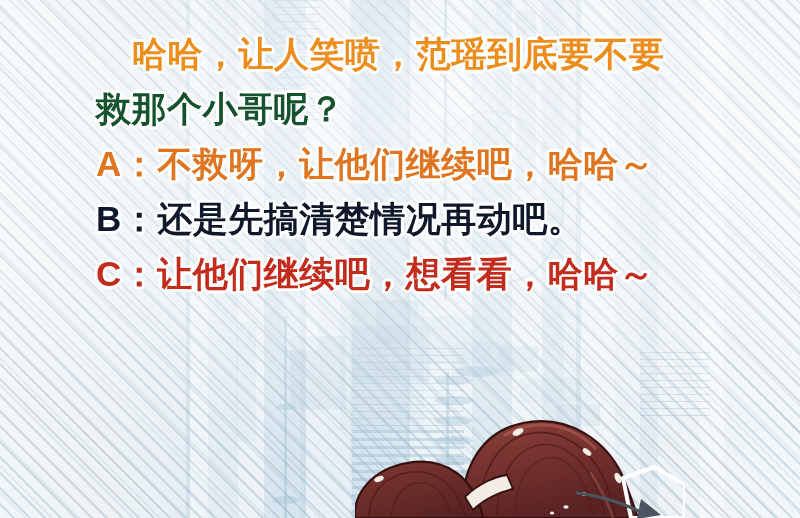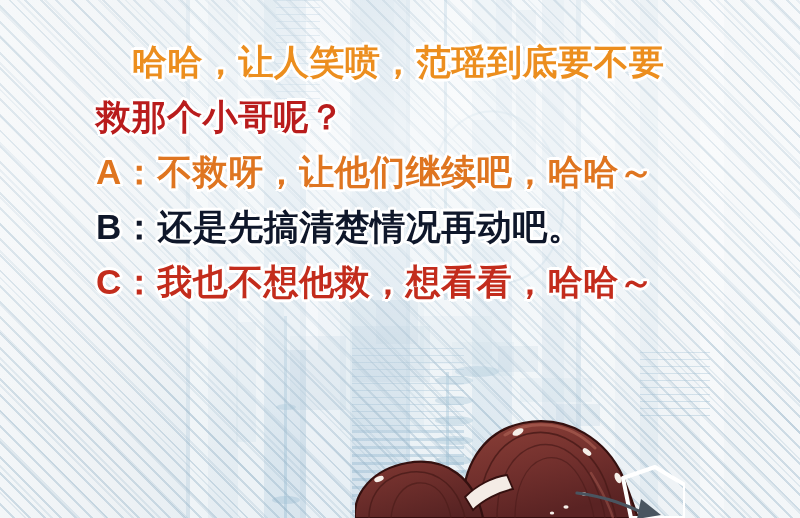--- a/index.html
+++ b/index.html
@@ -139,21 +139,21 @@
     height: 113px;
     pointer-events: none;
   }
 
   
   #caption {
     position: absolute;
     left: 0;
     top: 0;
     width: 670px;
-    padding: 34px 72px 0 96px;
+    padding: 26px 72px 0 96px;
     box-sizing: border-box;
   }
   .line {
     font-family: "Liberation Sans", "DejaVu Sans", sans-serif;
     font-weight: 700;
     font-size: 35px;
     line-height: 55px;
     letter-spacing: 0.5px;
     white-space: nowrap;
     -webkit-text-stroke: 4px #ffffff;
@@ -285,19 +285,19 @@
 
     <g>
       <path d="M268,73 L300,62 L330,80 L330,113 L276,113 Z" fill="none" stroke="#ffffff" stroke-width="4" stroke-linejoin="round"></path>
       <path d="M222,88 C252,92 272,100 292,110" fill="none" stroke="#4a5560" stroke-width="3.2" stroke-linecap="round"></path>
       <path d="M286,94 L306,110 L282,114 Z" fill="#4a5560"></path>
     </g>
   </svg>
 
   <div id="caption">
     <div class="line l0" style="color: rgb(236, 142, 30);"><span class="txt">哈哈，让人笑喷，范瑶到底要不要</span></div>
-    <div class="line l1" style="color: #b91c1c;"><span class="txt">救那个小哥呢？</span></div>
+    <div class="line l1" style="color: #14532d;"><span class="txt">救那个小哥呢？</span></div>
     <div class="line l2" style="color: rgb(223, 117, 32);"><span class="txt">A：不救呀，让他们继续吧，哈哈～</span></div>
     <div class="line l3" style="color: #0f172a;"><span class="txt">B：还是先搞清楚情况再动吧。</span></div>
-    <div class="line l4" style="color: rgb(195, 44, 28);"><span class="txt">C：我也不想他救，想看看，哈哈～</span></div>
+    <div class="line l4" style="color: rgb(195, 44, 28);"><span class="txt">C：让他们继续吧，想看看，哈哈～</span></div>
   </div>
 
 </div>
 
 </body></html>

